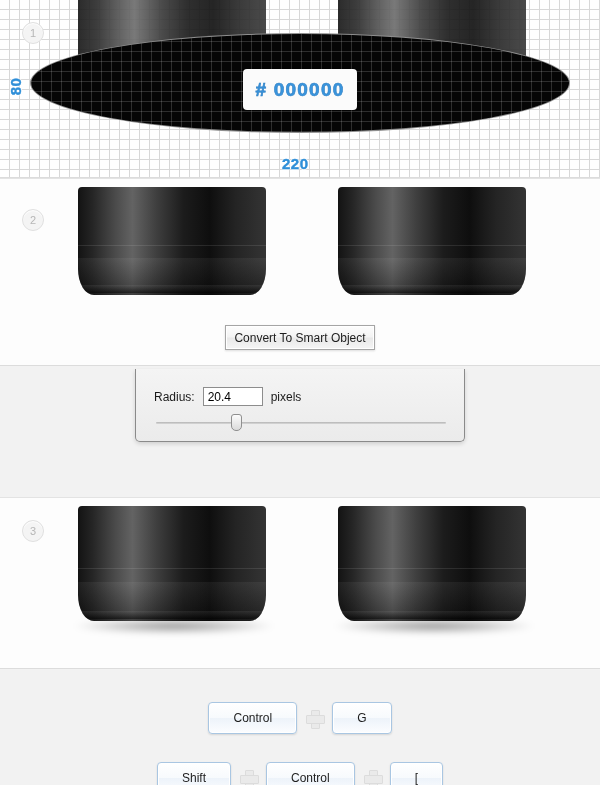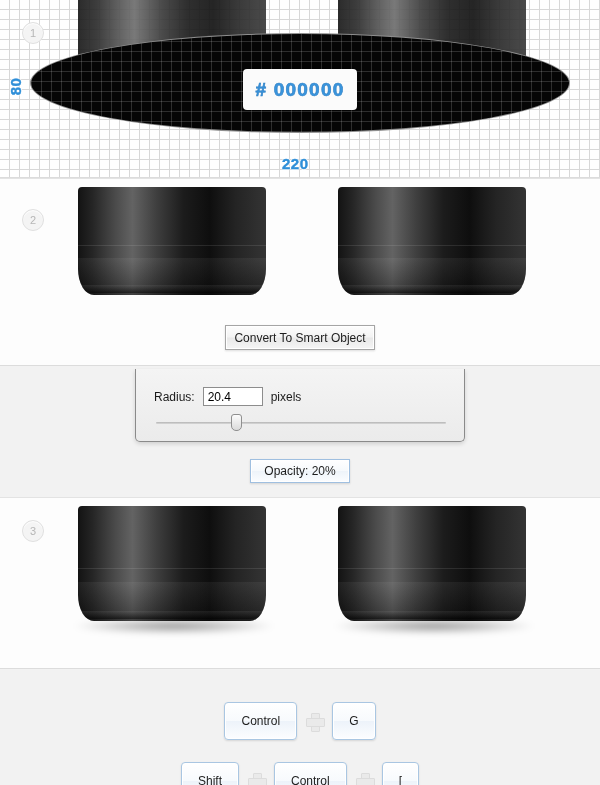--- a/index.html
+++ b/index.html
@@ -278,22 +278,22 @@
   #keyrow1 { top: 702px; }
   #keyrow2 { top: 762px; }
 
   .key {
     background: linear-gradient(to bottom, #ffffff 0%, #f7fafd 50%, #edf3fa 51%, #fcfdff 100%);
     border: 1px solid #a9c6e2;
     border-radius: 4px;
     box-shadow: 0 0 0 1px #ffffff inset, 0 1px 2px rgba(0,0,0,.12);
     font-size: 12px;
     color: #1d1d1d;
-    height: 38px;
-    padding: 0 16px;
+    height: 32px;
+    padding: 0 24px;
     display: flex;
     align-items: center;
     justify-content: center;
     white-space: nowrap;
   }
 
   .plus-icon {
     width: 17px; height: 17px;
     position: relative;
     flex: 0 0 auto;
@@ -373,21 +373,20 @@
       <span>Radius:</span>
       <div id="radius-input">20.4</div>
       <span>pixels</span>
     </div>
     <div id="slider">
       <div class="track"></div>
       <div class="handle"></div>
     </div>
   </div>
 
-  <div class="btn" id="btn-opacity">Opacity: 20%</div>
 
   <div class="keyrow" id="keyrow1">
     <div class="key">Control</div>
     <div class="plus-icon"></div>
     <div class="key">G</div>
   </div>
 
   <div class="keyrow" id="keyrow2">
     <div class="key">Shift</div>
     <div class="plus-icon"></div>

